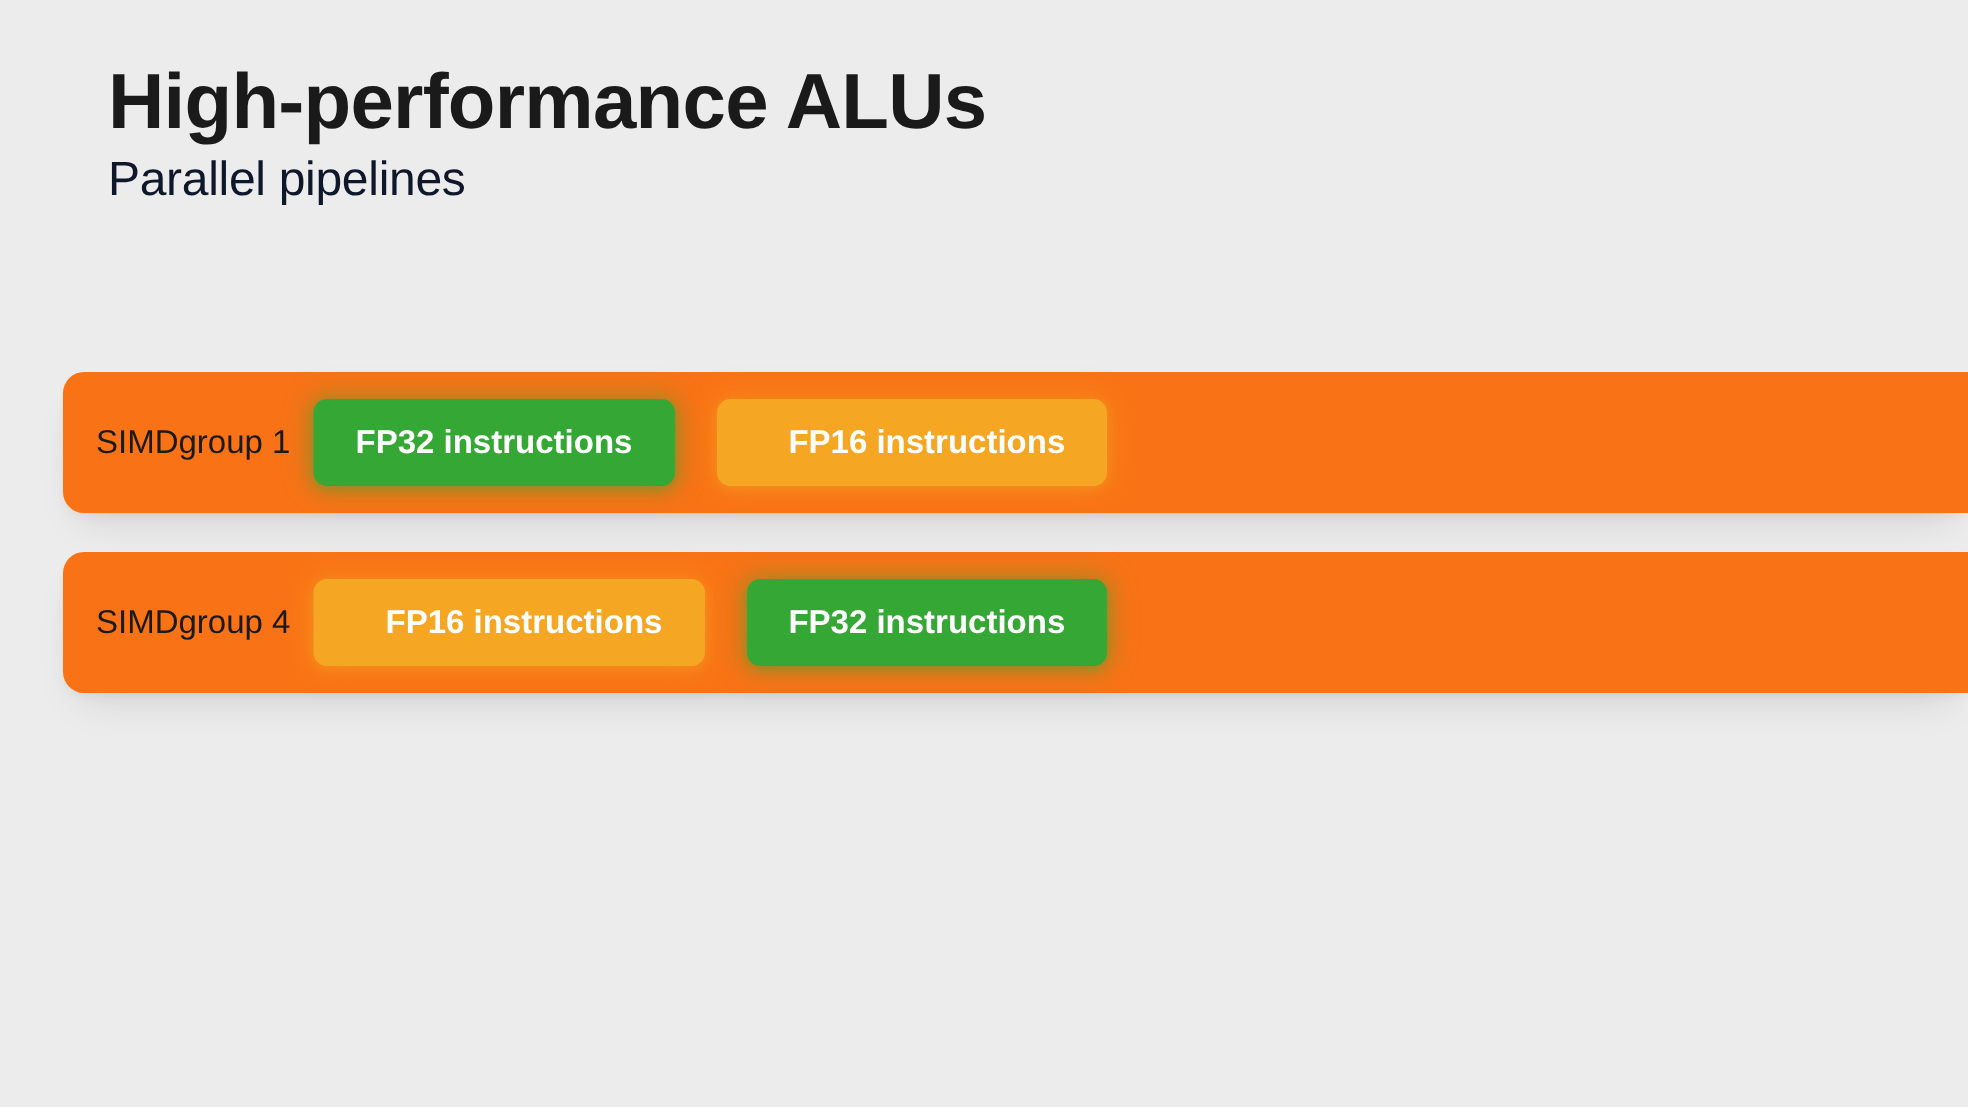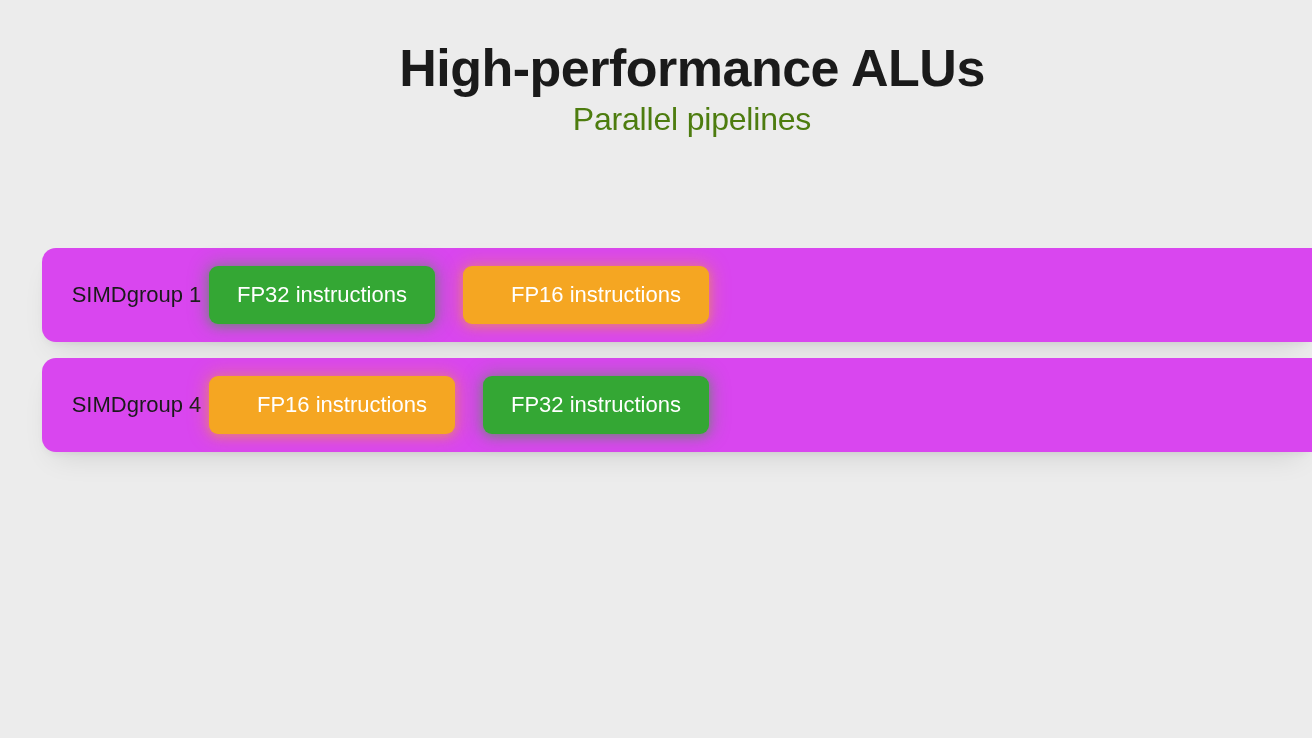--- a/index.html
+++ b/index.html
@@ -1,19 +1,18 @@
 <!DOCTYPE html>
 <html><head>
   <meta charset="utf-8">
   <style>
     * {
       margin: 0;
       padding: 0;
       box-sizing: border-box;
-      text-align: center;
     }
     
     body {
       width: 1312px;
       height: 738px;
       background: #ececec;
       font-family: -apple-system, BlinkMacSystemFont, "Segoe UI", Helvetica, Arial, sans-serif;
       overflow: hidden;
       position: relative;
     }
@@ -26,34 +25,34 @@
       font-size: 52px;
       font-weight: 700;
       color: #1a1a1a;
       letter-spacing: -0.5px;
       line-height: 1.1;
     }
     
     .subtitle {
       font-size: 32px;
       font-weight: 400;
-      color: #4d7c0f;
+      color: #0f172a;
       margin-top: 4px;
       letter-spacing: -0.2px;
     }
     
     .lanes {
       margin-top: 110px;
     }
     
     .lane {
-      background: #d946ef;
+      background: #f97316;
       border-radius: 14px 0 0 14px;
       margin-left: 42px;
-      margin-bottom: 16px;
+      margin-bottom: 26px;
       padding: 18px 0 18px 22px;
       display: flex;
       align-items: center;
       box-shadow: 0 15px 30px -12px rgba(0,0,0,0.12), 0 4px 10px -4px rgba(0,0,0,0.08);
       min-height: 90px;
     }
     
     .lane-label {
       font-size: 22px;
       font-weight: 400;
@@ -65,21 +64,21 @@
     .blocks {
       display: flex;
       gap: 28px;
       align-items: center;
     }
     
     .block {
       padding: 16px 28px;
       border-radius: 9px;
       font-size: 22px;
-      font-weight: 400;
+      font-weight: 700;
       color: #ffffff;
       white-space: nowrap;
     }
     
     .block.green {
       background: #34a734;
       box-shadow: 0 0 18px 3px rgba(52, 167, 52, 0.35), 0 2px 8px rgba(52, 167, 52, 0.4);
     }
     
     .block.orange {

